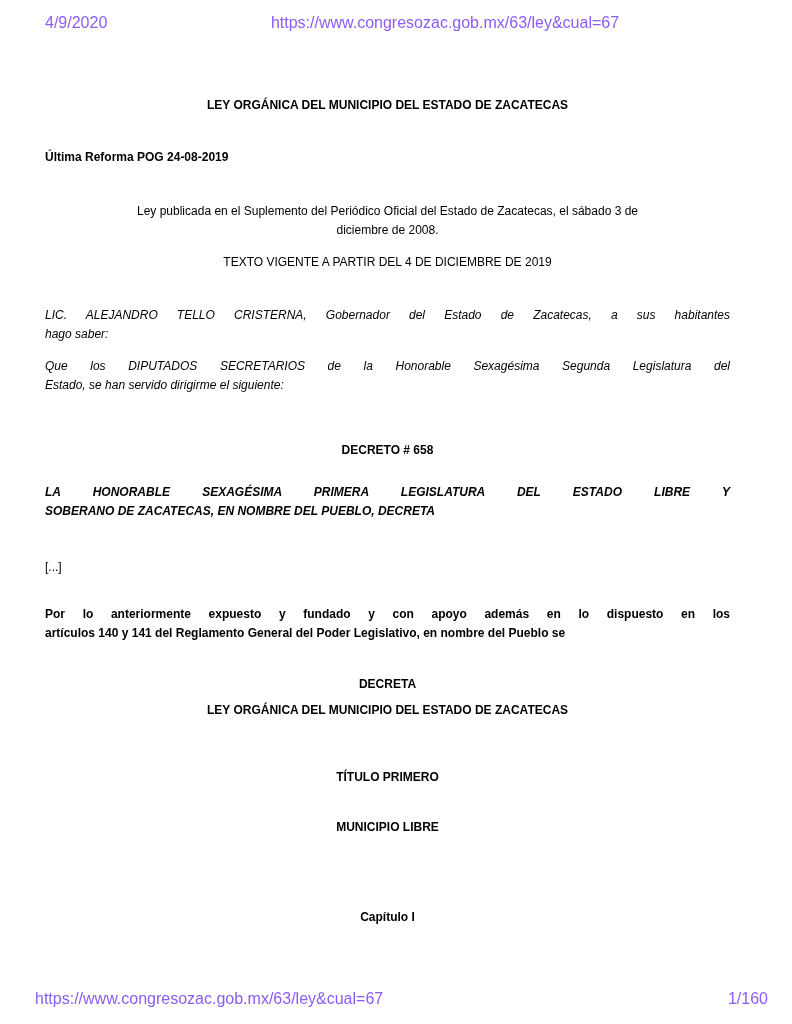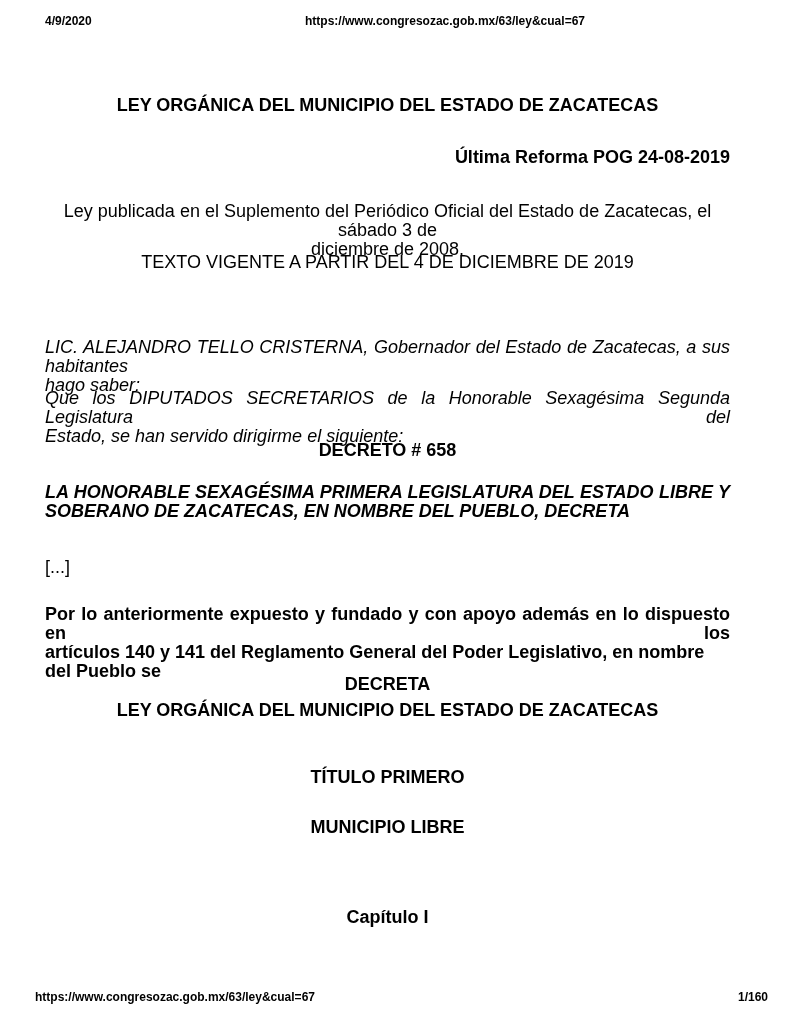--- a/index.html
+++ b/index.html
@@ -11,40 +11,39 @@
     position: relative;
     width: 792px;
     height: 1024px;
     background: #ffffff;
     font-family: "Liberation Sans", sans-serif;
     color: #000000;
     overflow: hidden;
   }
   .hf {
     position: absolute;
-    font-size: 12px;
-    color: #000000;
+    font-size: 16px;
+    color: #8b5cf6;
     white-space: nowrap;
-    font-weight: bold;
   }
   .hf-date { top: 14px; left: 45px; }
   .hf-url-top { top: 14px; left: 445px; transform: translateX(-50%); }
   .hf-url-bottom { top: 990px; left: 35px; }
   .hf-page { top: 990px; right: 24px; }
   .block {
     position: absolute;
     left: 45px;
     width: 685px;
-    font-size: 18px;
+    font-size: 12px;
     line-height: 19px;
   }
   .center { text-align: center; }
-  .right  { text-align: right; }
+  .right  { }
   .bold   { font-weight: bold; }
-  .italic { font-style: italic; margin-top: 32px; }
+  .italic { font-style: italic; }
   .jline {
     text-align: justify;
     text-align-last: justify;
   }
   .t-title     { top: 96px; }
   .t-reform    { top: 148px; }
   .t-pubnote   { top: 202px; }
   .t-vigente   { top: 253px; }
   .t-governor  { top: 306px; }
   .t-deputies  { top: 357px; }

